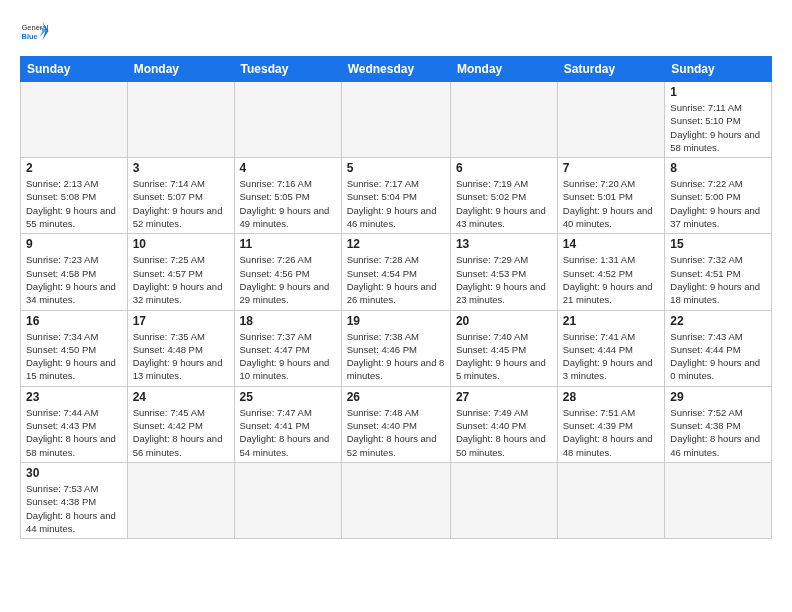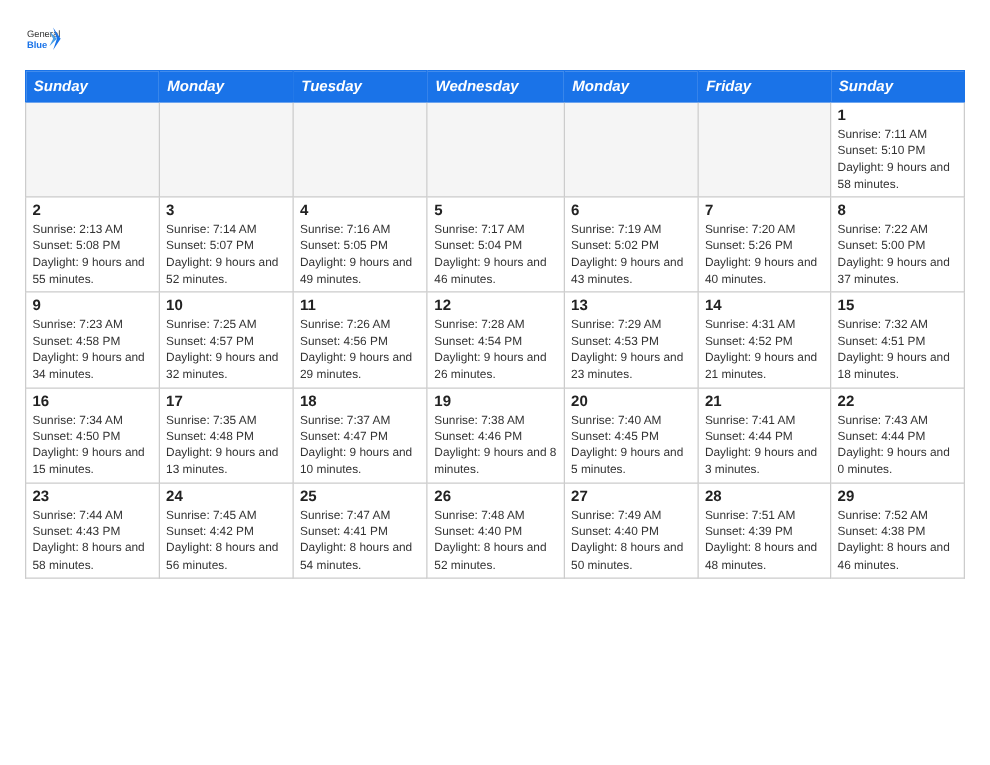--- a/index.html
+++ b/index.html
@@ -51,21 +51,20 @@
       border: 1px solid #ccc;
     }
     .calendar th {
       background: #1a73e8;
       color: #fff;
       font-size: 12px;
       font-weight: bold;
       text-align: left;
       padding: 5px 6px;
       border: 1px solid #1a73e8;
-      font-style: italic;
     }
     .calendar td {
       vertical-align: top;
       border: 1px solid #ccc;
       padding: 3px 5px;
       width: 113px;
       min-height: 70px;
       font-size: 10px;
       color: #222;
       background: #fff;
@@ -109,21 +108,21 @@
   </div>
 
   <table class="calendar">
     <thead>
       <tr>
       <th>Sunday</th>
           <th>Monday</th>
           <th>Tuesday</th>
           <th>Wednesday</th>
           <th>Monday</th>
-          <th>Friday</th>
+          <th>Saturday</th>
           <th>Sunday</th>
         </tr>
     </thead>
     <tbody id="calendar-body">
     <tr>
           <td class="empty"></td>
           <td class="empty"></td>
           <td class="empty"></td>
           <td class="empty"></td>
           <td class="empty"></td>
@@ -168,21 +167,21 @@
           <td>
             <span class="day-number">6</span>
             <div class="day-info">Sunrise: 7:19 AM
 Sunset: 5:02 PM
 Daylight: 9 hours
 and 43 minutes.</div>
           </td>
           <td>
             <span class="day-number">7</span>
             <div class="day-info">Sunrise: 7:20 AM
-Sunset: 5:26 PM
+Sunset: 5:01 PM
 Daylight: 9 hours
 and 40 minutes.</div>
           </td>
           <td>
             <span class="day-number">8</span>
             <div class="day-info">Sunrise: 7:22 AM
 Sunset: 5:00 PM
 Daylight: 9 hours
 and 37 minutes.</div>
           </td>
@@ -218,21 +217,21 @@
           </td>
           <td>
             <span class="day-number">13</span>
             <div class="day-info">Sunrise: 7:29 AM
 Sunset: 4:53 PM
 Daylight: 9 hours
 and 23 minutes.</div>
           </td>
           <td>
             <span class="day-number">14</span>
-            <div class="day-info">Sunrise: 4:31 AM
+            <div class="day-info">Sunrise: 1:31 AM
 Sunset: 4:52 PM
 Daylight: 9 hours
 and 21 minutes.</div>
           </td>
           <td>
             <span class="day-number">15</span>
             <div class="day-info">Sunrise: 7:32 AM
 Sunset: 4:51 PM
 Daylight: 9 hours
 and 18 minutes.</div>
@@ -332,16 +331,31 @@
 Daylight: 8 hours
 and 48 minutes.</div>
           </td>
           <td>
             <span class="day-number">29</span>
             <div class="day-info">Sunrise: 7:52 AM
 Sunset: 4:38 PM
 Daylight: 8 hours
 and 46 minutes.</div>
           </td>
+        </tr>
+        <tr class="last-row">
+          <td>
+            <span class="day-number">30</span>
+            <div class="day-info">Sunrise: 7:53 AM
+Sunset: 4:38 PM
+Daylight: 8 hours
+and 44 minutes.</div>
+          </td>
+          <td class="empty"></td>
+          <td class="empty"></td>
+          <td class="empty"></td>
+          <td class="empty"></td>
+          <td class="empty"></td>
+          <td class="empty"></td>
         </tr>
       </tbody>
   </table>
 </div>
 
 </body></html>

